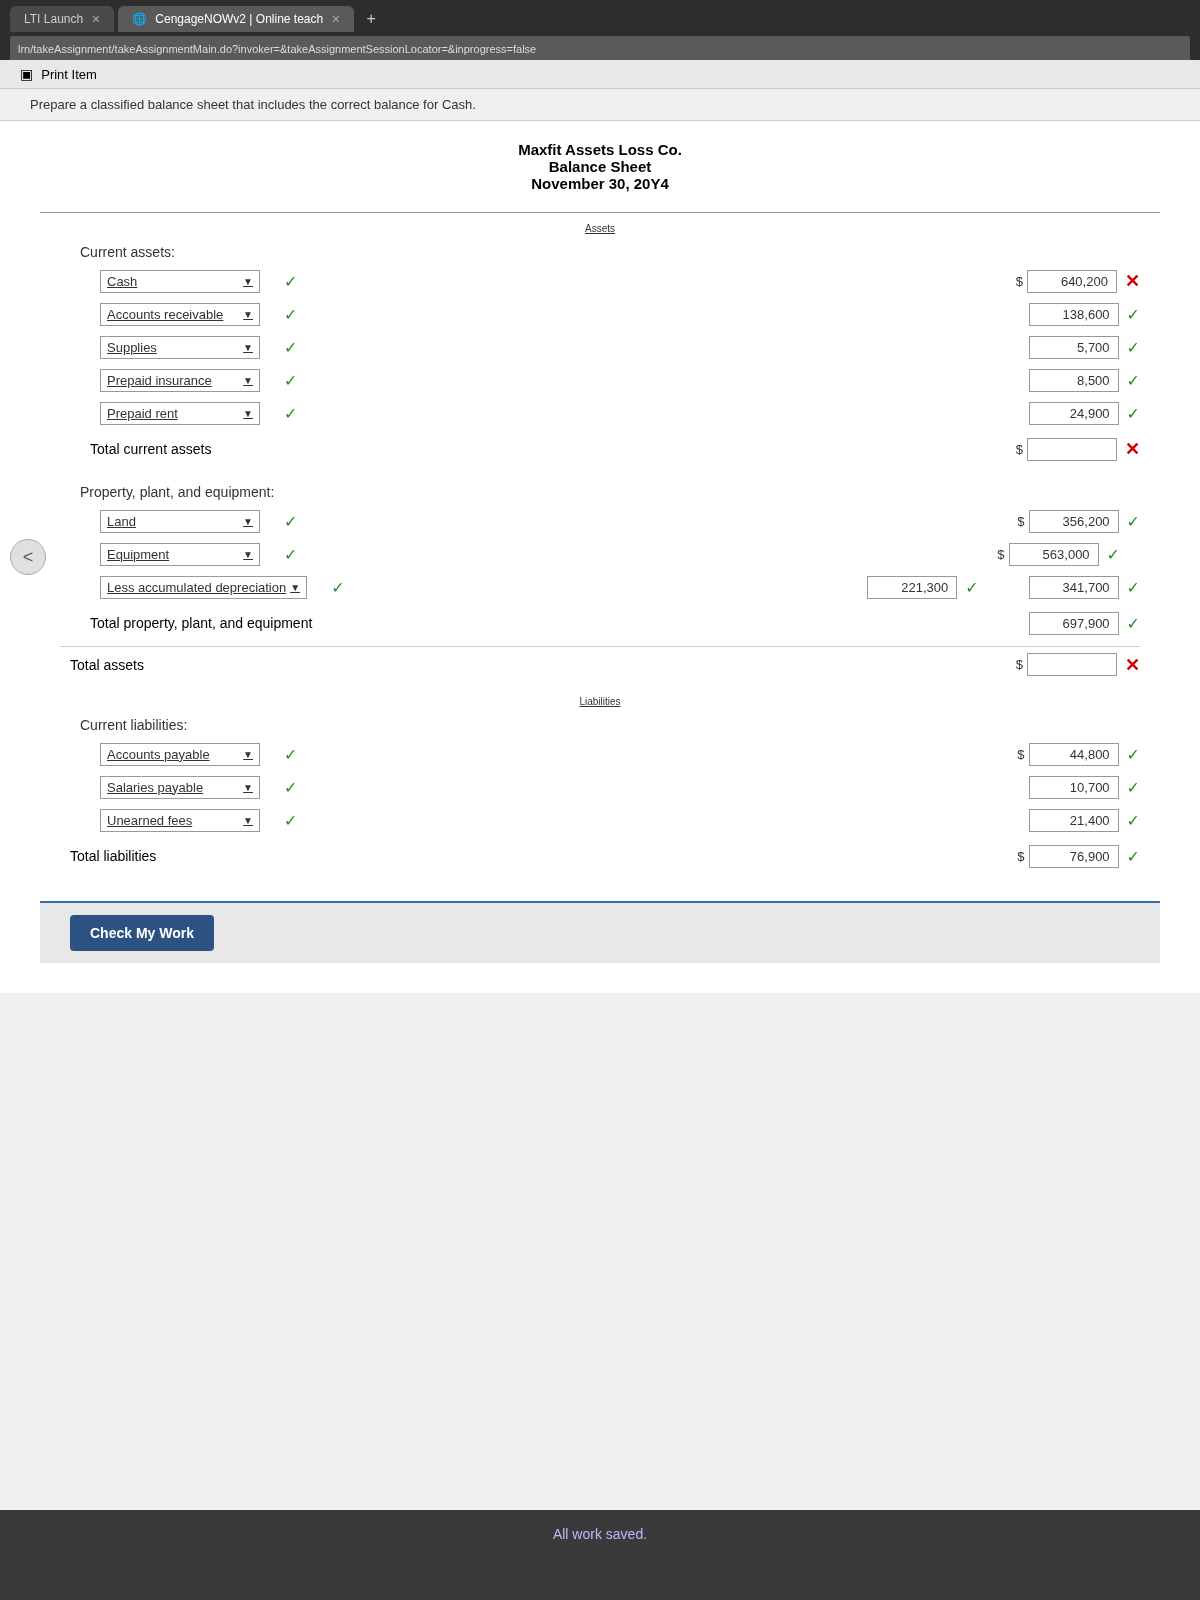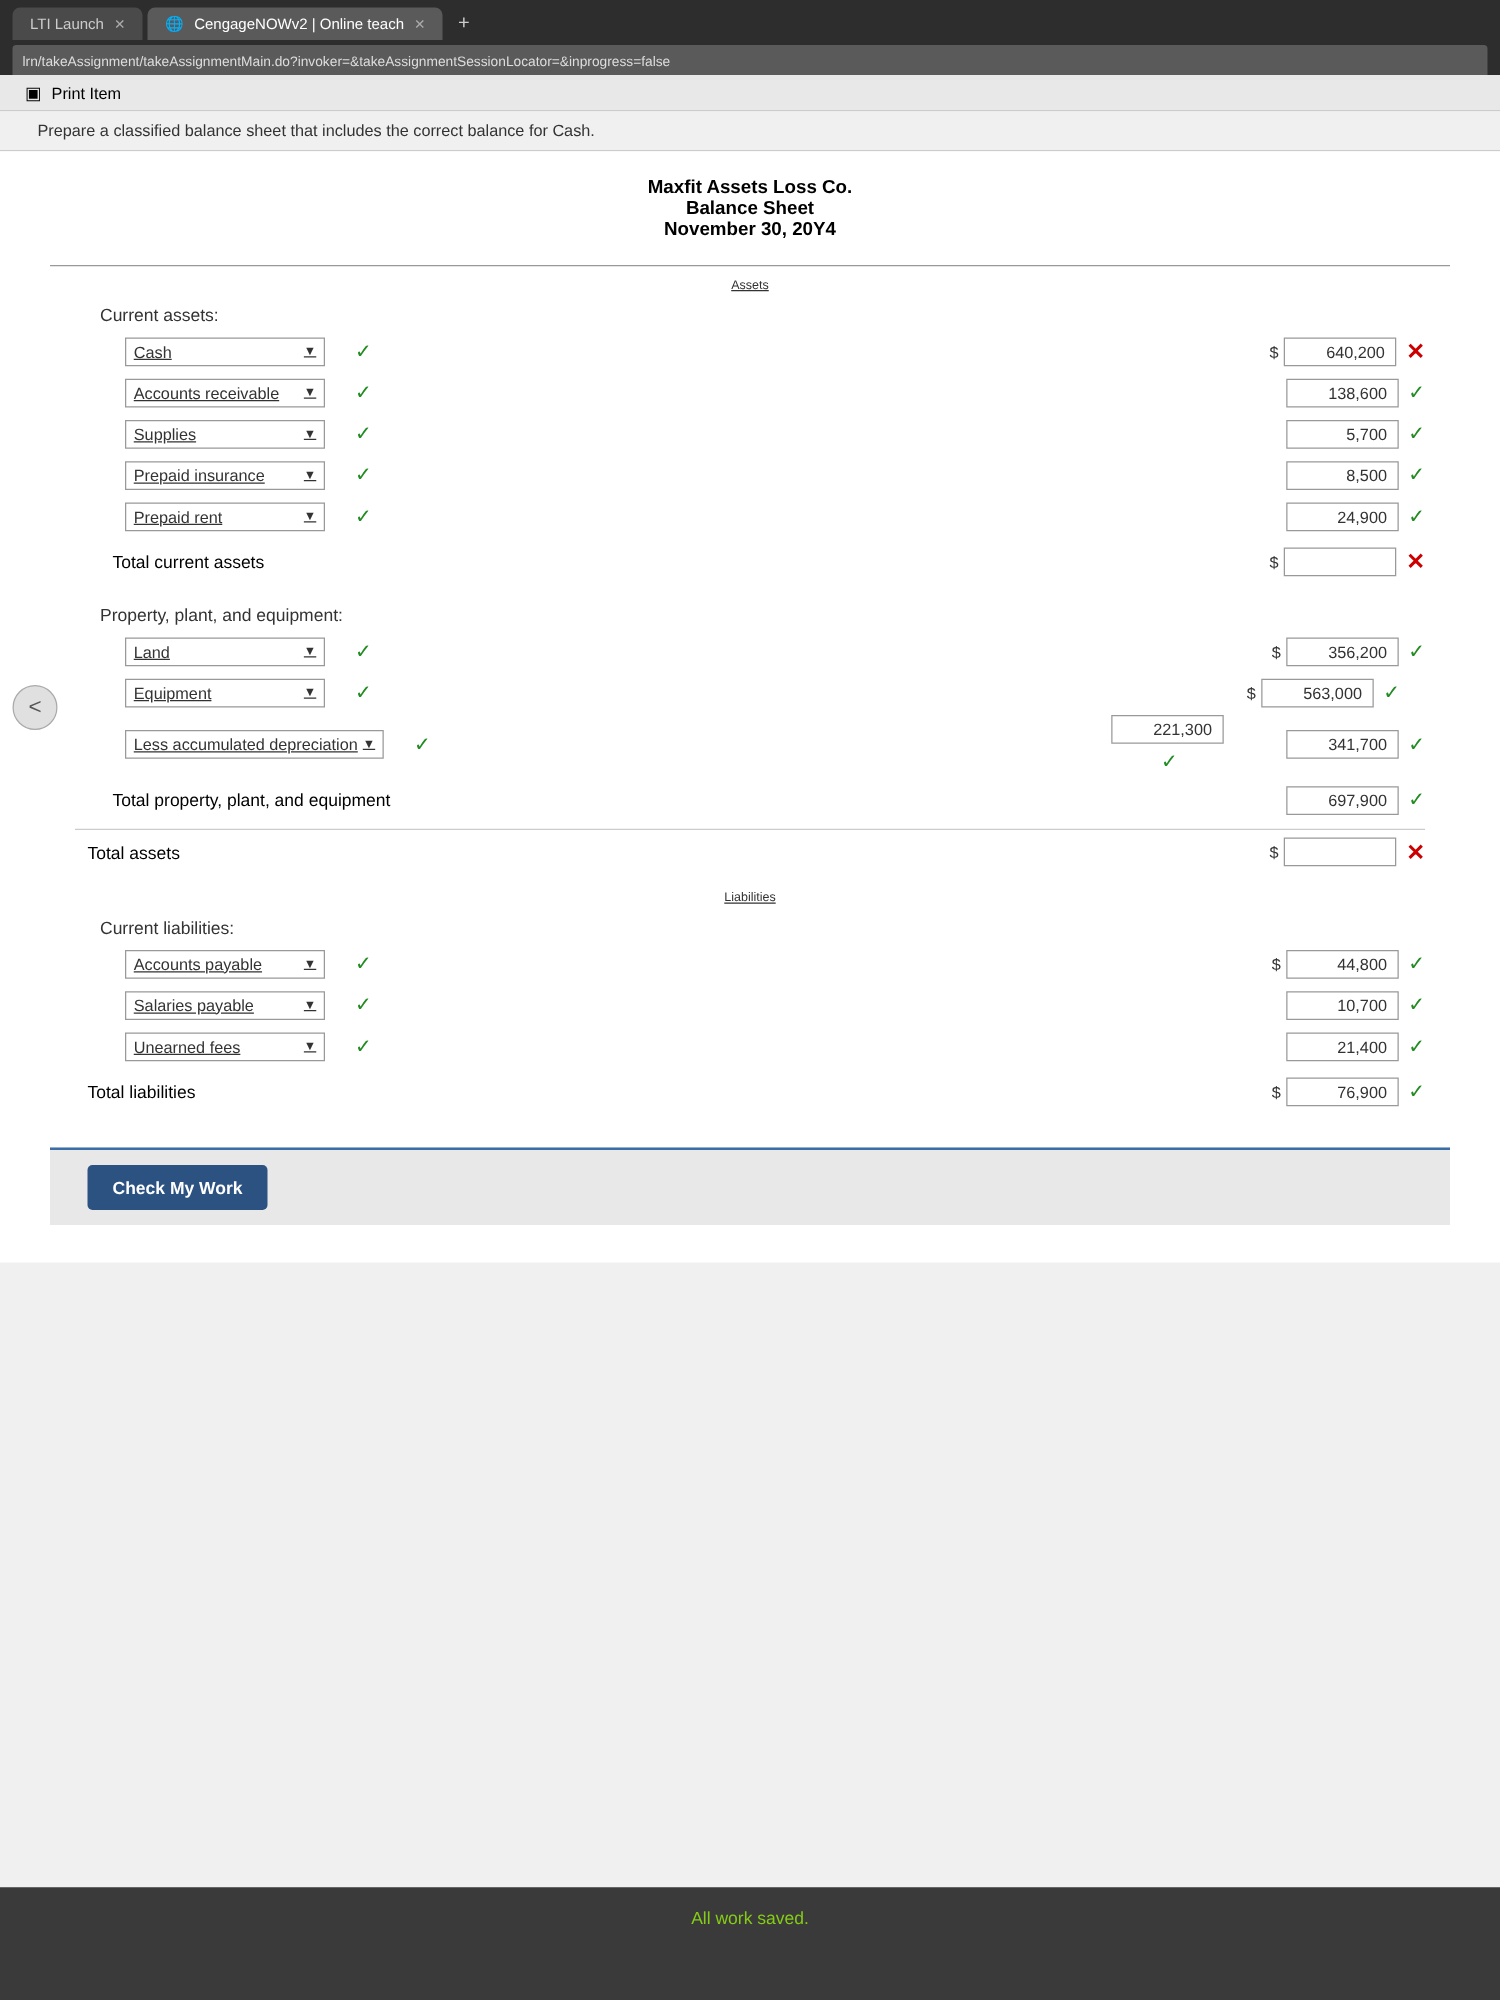--- a/index.html
+++ b/index.html
@@ -224,21 +224,21 @@
       font-weight: bold;
       border-radius: 4px;
       cursor: pointer;
     }
 
     
     .footer {
       background: #3a3a3a;
       text-align: center;
       padding: 16px;
-      color: #84cc16;
+      color: #c4b5fd;
       font-size: 14px;
     }
 
     .hr-line {
       border: none;
       border-top: 1px solid #999;
       margin: 4px 0;
     }
 
     .amount-right {
@@ -445,21 +445,21 @@
 
       <div class="row-flex indent-2">
         <div class="acct-col">
           <div class="select-box" style="min-width:200px;">
             <span>Less accumulated depreciation</span>
             <span class="arrow">▼</span>
           </div>
           <span class="check-green">✓</span>
         </div>
         <div style="flex:1;"></div>
-        <div style="display:flex;align-items:center;gap:4px;margin-right:8px;flex-direction:column;">
+        <div style="display:flex;align-items:center;gap:4px;margin-right:8px;">
           <input class="input-box" type="text" value="221,300" style="">
           <span class="check-green">✓</span>
         </div>
         <div style="display:flex;align-items:center;gap:4px;padding-left:42px;">
           <input class="input-box" type="text" value="341,700" style="">
           <span class="check-green">✓</span>
         </div>
       </div>
 
       <div class="row-flex" style="margin-top:6px;">

